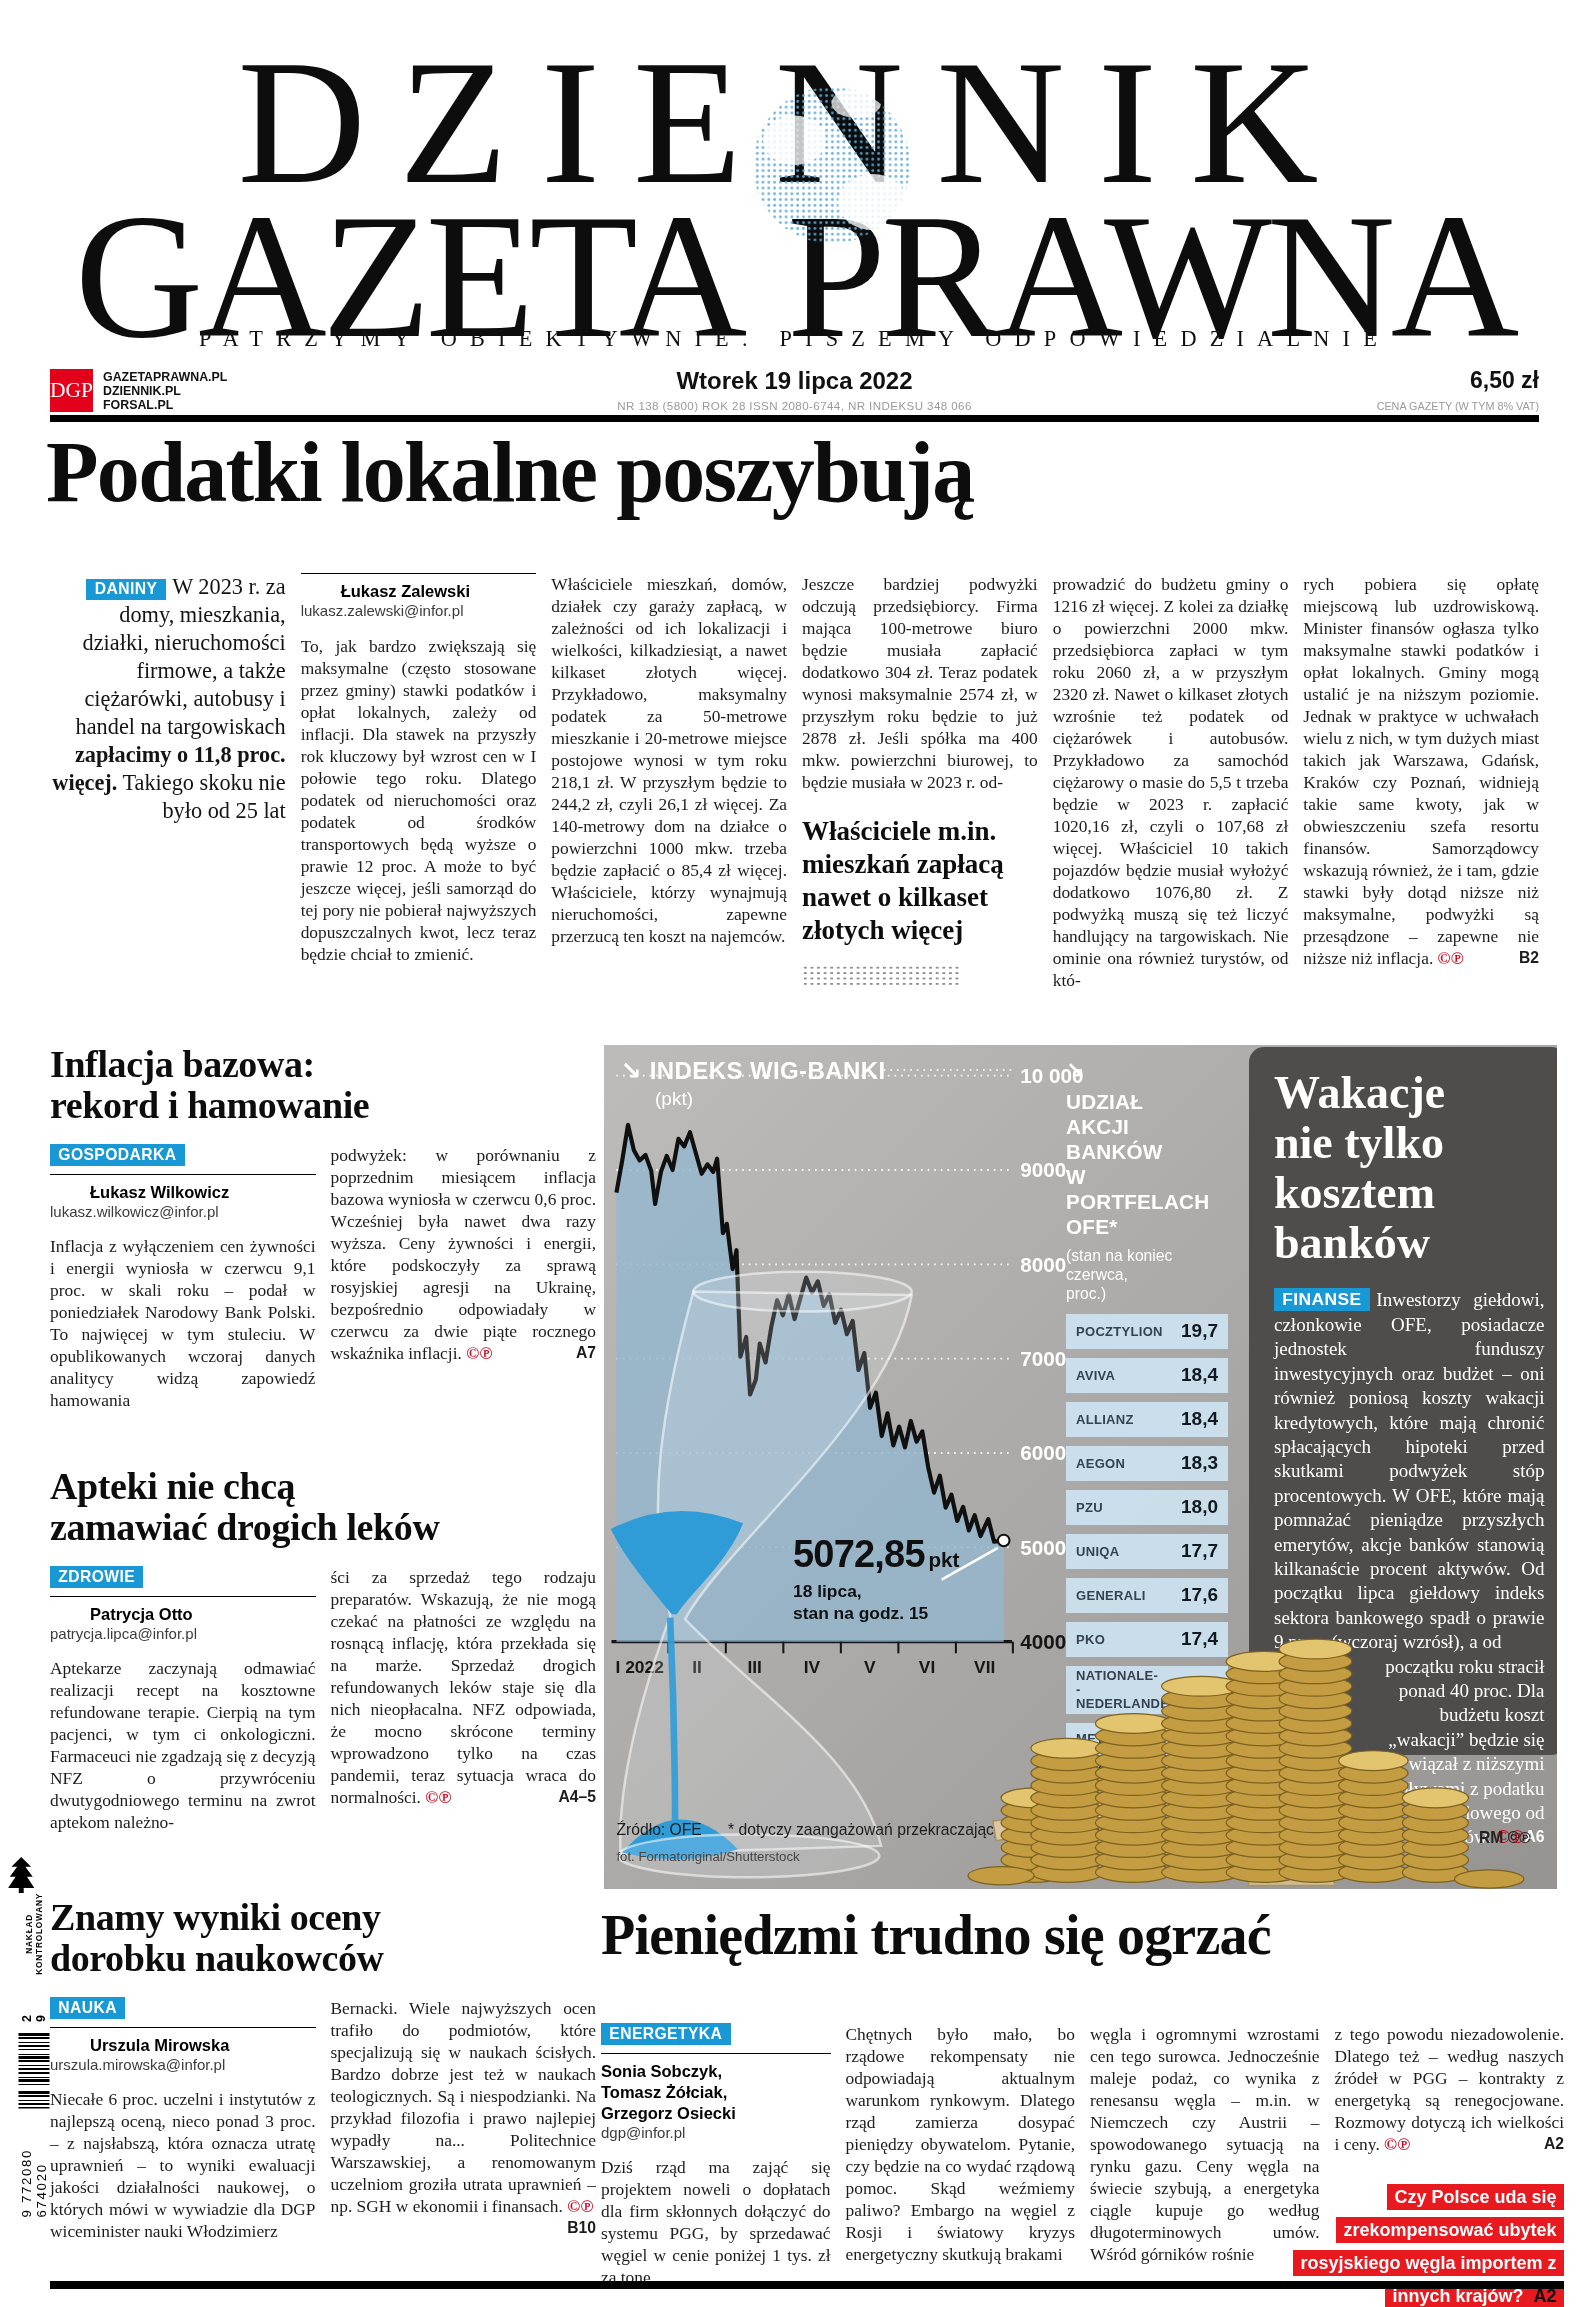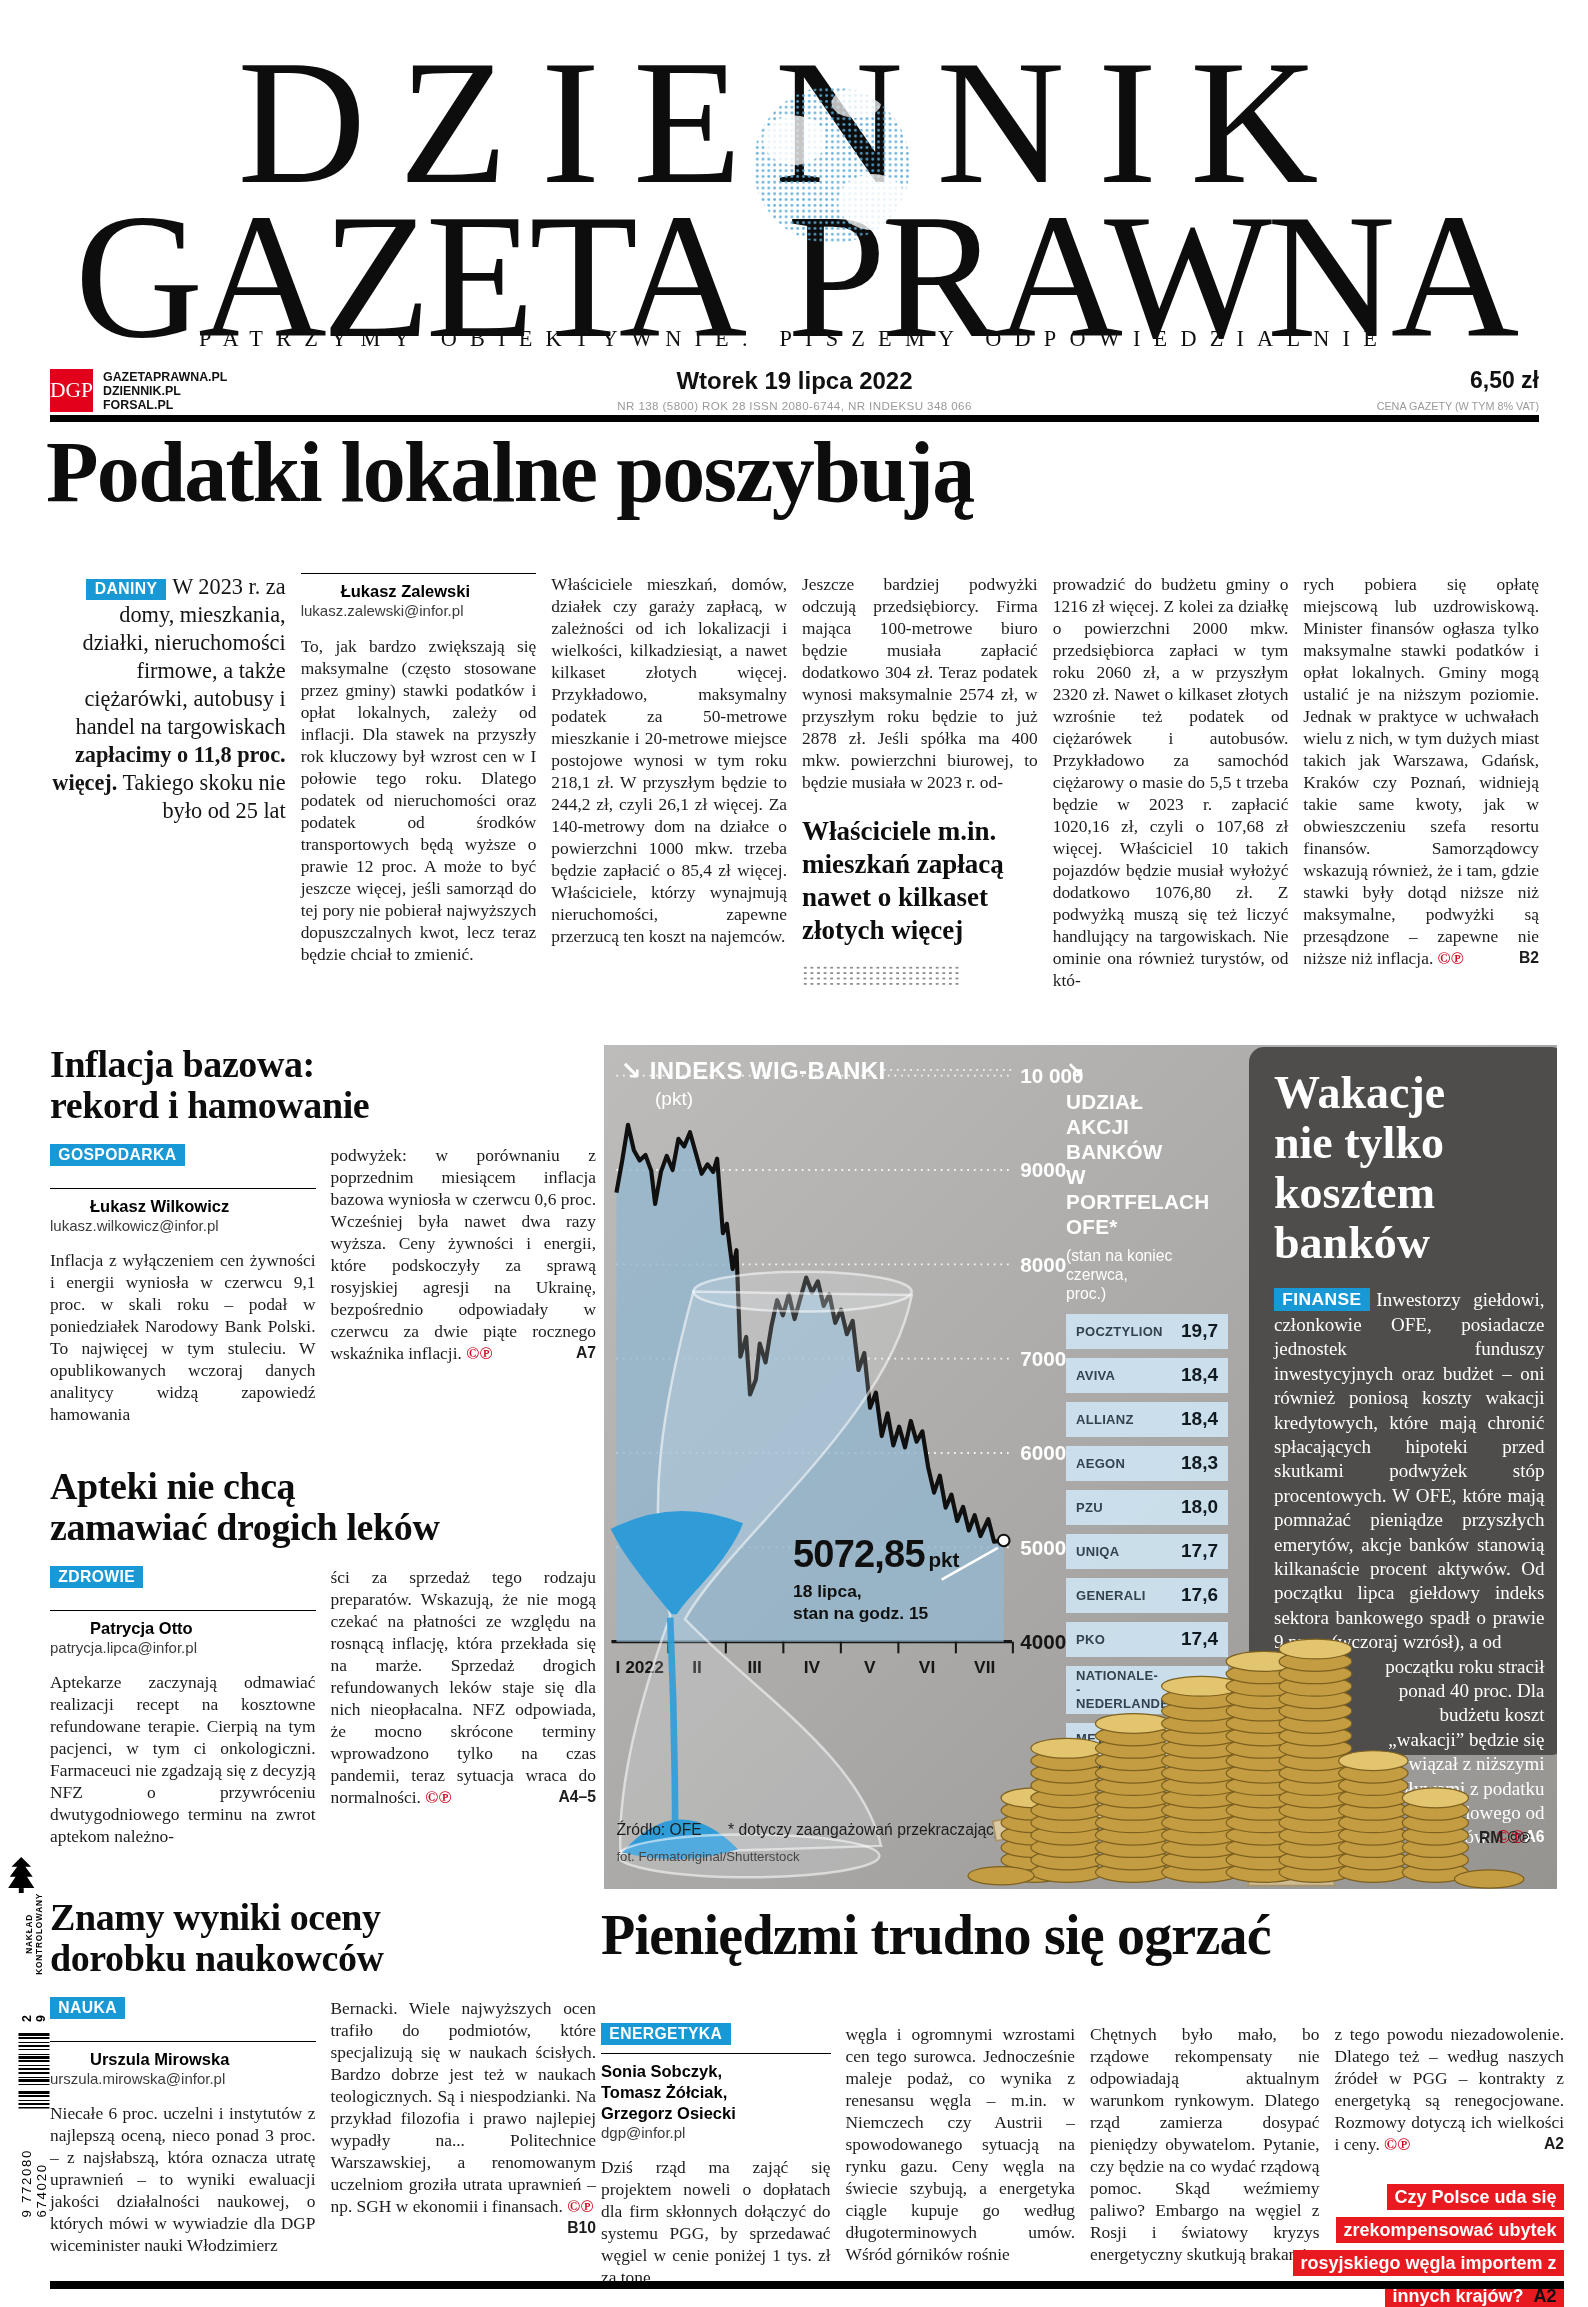--- a/index.html
+++ b/index.html
@@ -48,21 +48,21 @@
   .lead-col{font-size:22.3px;line-height:28px;text-align:right;color:#141414;}
   .lead-col .tag{margin-right:6.6px;}
   .lead-bold{font-weight:bold;}
   .pull-quote{margin-top:21.5px;font-size:27px;line-height:33px;font-weight:bold;color:#0d0d0d;text-align:left;}
   .dots{margin-top:18px;width:157px;height:22.3px;
         background-image:radial-gradient(#8e8e8e 1.3px,transparent 1.4px);background-size:6.6px 5.4px;}
   
   .section{position:absolute;left:50px;width:546px;}
   .sec-cols{margin-top:18px;display:flex;gap:15px;}
   .sec-cols>div{flex:1;min-width:0;}
-  .sec-cols .tag{margin-bottom:14px;}
+  .sec-cols .tag{margin-bottom:0;}
   
   .energy-cols{position:absolute;left:601px;top:2023px;width:963px;display:flex;gap:15px;}
   .energy-cols>div{flex:1;min-width:0;}
   .authors{font-family:"Liberation Sans","DejaVu Sans",sans-serif;font-size:16.5px;font-weight:bold;line-height:20.7px;color:#000;}
   .red-box{position:absolute;left:1288px;top:2181px;width:276px;text-align:right;
            font-family:"Liberation Sans","DejaVu Sans",sans-serif;font-size:18px;font-weight:bold;
            line-height:33px;color:#fff;}
   .red-box .rb{background:#e8191f;padding:3.3px 7.4px;-webkit-box-decoration-break:clone;box-decoration-break:clone;}
   .red-box b{color:#111;margin-left:5px;}
   
@@ -509,24 +509,24 @@
       <span class="tag">ENERGETYKA</span>
       <div class="author-block" style="margin-top:8.3px;">
         <div class="authors">Sonia Sobczyk,</div>
         <div class="authors">Tomasz Żółciak,</div>
         <div class="authors">Grzegorz Osiecki</div>
         <div class="email">dgp@infor.pl</div>
       </div>
       <div class="body">Dziś rząd ma zająć się projektem noweli o dopłatach dla firm skłonnych dołączyć do systemu PGG, by sprzedawać węgiel w cenie poniżej 1 tys. zł za tonę.</div>
     </div>
     <div>
+      <div class="body">Chętnych było mało, bo rządowe rekompensaty nie odpowiadają aktualnym warunkom rynkowym. Dlatego rząd zamierza dosypać pieniędzy obywatelom. Pytanie, czy będzie na co wydać rządową pomoc. Skąd weźmiemy paliwo? Embargo na węgiel z Rosji i światowy kryzys energetyczny skutkują brakami</div>
+    </div>
+    <div>
       <div class="body">węgla i ogromnymi wzrostami cen tego surowca. Jednocześnie maleje podaż, co wynika z renesansu węgla – m.in. w Niemczech czy Austrii – spowodowanego sytuacją na rynku gazu. Ceny węgla na świecie szybują, a energetyka ciągle kupuje go według długoterminowych umów. Wśród górników rośnie</div>
-    </div>
-    <div>
-      <div class="body">Chętnych było mało, bo rządowe rekompensaty nie odpowiadają aktualnym warunkom rynkowym. Dlatego rząd zamierza dosypać pieniędzy obywatelom. Pytanie, czy będzie na co wydać rządową pomoc. Skąd weźmiemy paliwo? Embargo na węgiel z Rosji i światowy kryzys energetyczny skutkują brakami</div>
     </div>
     <div>
       <div class="body">
         <span>z tego powodu niezadowolenie. Dlatego też – według naszych źródeł w PGG – kontrakty z energetyką są renegocjowane. Rozmowy dotyczą ich wielkości i ceny.</span>
         <span class="cp">©℗</span>
         <b class="ref">A2</b>
       </div>
     </div>
   </div>
   <div class="red-box">

